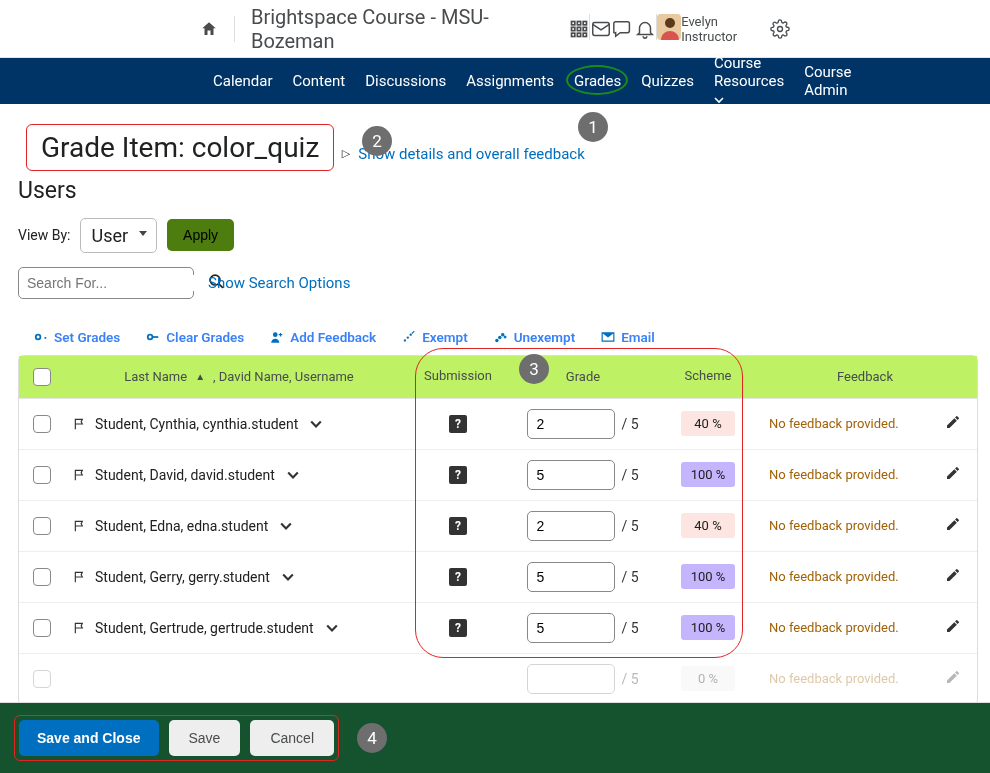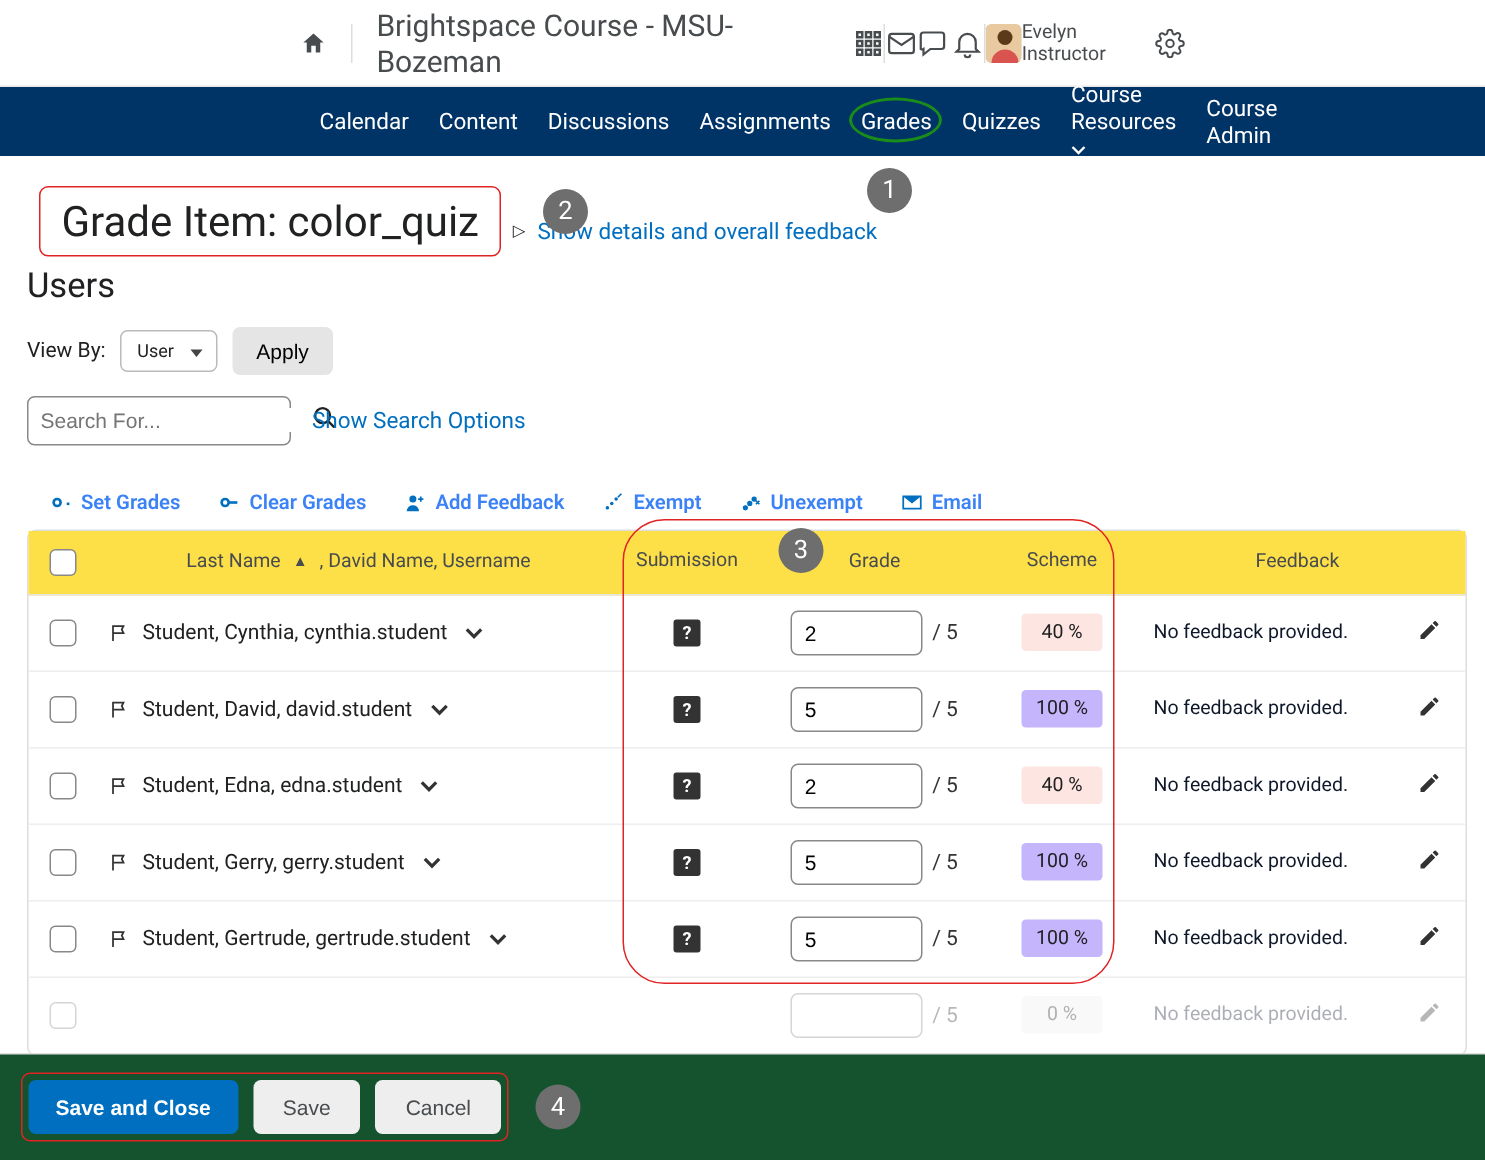--- a/index.html
+++ b/index.html
@@ -1,21 +1,21 @@
 <!DOCTYPE html>
 <html><head>
 <meta charset="utf-8">
 <style>
   * { box-sizing: border-box; margin: 0; padding: 0; }
   body { font-family: -apple-system, BlinkMacSystemFont, "Segoe UI", Roboto, sans-serif; font-size: 14px; color: #202122; background: #fff; width: 990px; }
   
   
   .topbar { display: flex; align-items: center; padding: 10px 200px 10px 200px; gap: 12px; border-bottom: 1px solid #e6e6e6; height: 58px; }
   .topbar-left { display: flex; align-items: center; gap: 16px; }
-  .topbar-right { margin-left: auto; display: flex; align-items: center; }
+  .topbar-right { margin-left: auto; display: flex; }
   .course-title { font-size: 20px; font-weight: 400; color: #494C4E; }
   .sep { width: 1px; height: 26px; background: #ddd; }
   .icon-btn { color: #494C4E; display: inline-flex; align-items: center; justify-content: center; cursor: pointer; }
   .avatar { width: 26px; height: 26px; border-radius: 4px; background: #eee; display: inline-block; overflow: hidden; }
   .user-name { font-size: 13px; color: #494C4E; }
   
   
   .navbar { background: #003366; color: #fff; display: flex; align-items: center; padding: 0 200px 0 213px; height: 46px; gap: 20px; position: relative; }
   .navbar a { color: #fff; text-decoration: none; font-size: 15px; position: relative; }
   .ellipse { position: absolute; border: 2px solid #1a8c1a; border-radius: 50%; width: 62px; height: 30px; pointer-events: none; }
@@ -25,44 +25,44 @@
   .page-title { font-size: 28px; font-weight: 400; padding: 4px 8px; display: inline-block; }
   .title-box { border: 1.5px solid #e02424; border-radius: 6px; display: inline-block; padding: 2px 6px; margin-left: 12px; }
   
   .callout { position: absolute; width: 30px; height: 30px; border-radius: 50%; background: #6e6e6e; color: #fff; display: flex; align-items: center; justify-content: center; font-size: 17px; font-weight: 400; }
   
   .details-link { color: #006fbf; font-size: 15px; display: inline-flex; align-items: center; gap: 8px; margin: 18px 0 10px 4px; cursor: pointer; }
   .details-link .tri { font-size: 11px; color: #202122; }
   .users-heading { font-size: 23px; font-weight: 400; margin: 4px 0 14px 4px; }
   
   .viewby { display: flex; align-items: center; gap: 10px; margin: 0 0 14px 4px; }
-  .select { border: 1px solid #bbb; border-radius: 5px; padding: 6px 28px 6px 10px; font-size: 12px; position: relative; cursor: pointer; }
+  .select { border: 1px solid #bbb; border-radius: 5px; padding: 6px 28px 6px 10px; font-size: 18px; position: relative; cursor: pointer; }
   .select::after { content: ""; position: absolute; right: 9px; top: 12px; width: 0; height: 0; border-left: 4px solid transparent; border-right: 4px solid transparent; border-top: 5px solid #444; }
-  .btn-grey { background: #e5e5e5; border: none; border-radius: 5px; padding: 8px 16px; font-size: 14px; cursor: pointer; }
+  .btn-grey { background: #4d7c0f; border: none; border-radius: 5px; padding: 8px 16px; font-size: 14px; cursor: pointer; }
   
   .search-row { display: flex; align-items: center; gap: 14px; margin: 0 0 30px 4px; }
   .search-box { border: 1px solid #888; border-radius: 5px; display: flex; align-items: center; padding: 5px 8px; width: 176px; }
   .search-box input { border: none; outline: none; flex: 1; font-size: 14px; }
   .link { color: #006fbf; font-size: 15px; cursor: pointer; }
   
   .actions-row { display: flex; gap: 26px; margin: 0 0 10px 20px; }
   .action { color: #3b82f6; font-size: 13.5px; font-weight: 600; display: inline-flex; align-items: center; gap: 6px; cursor: pointer; }
   .action svg, .action .ic { color: #006fbf; }
   
   
   .tbl { border: 1px solid #ddd; border-radius: 6px; overflow: visible; width: 960px; margin-left: 4px; position: relative; }
-  .tbl-head { display: flex; background: #fde047; border-bottom: 1px solid #e4e4e4; font-size: 13px; color: #494C4E; }
+  .tbl-head { display: flex; background: #bef264; border-bottom: 1px solid #e4e4e4; font-size: 13px; color: #494C4E; }
   .tbl-row { display: flex; border-bottom: 1px solid #eee; align-items: center; min-height: 50px; }
   .col-chk { width: 46px; display: flex; justify-content: center; align-items: center; padding: 12px 0; }
   .col-name { width: 348px; padding: 12px 8px; display: flex; align-items: center; gap: 8px; }
   .col-sub { width: 90px; text-align: center; padding: 12px 0; }
   .col-grade { width: 160px; text-align: center; padding: 10px 0; display: flex; align-items: center; justify-content: center; gap: 6px; }
   .col-scheme { width: 90px; text-align: center; padding: 12px 0; }
   .col-feedback { flex: 1; padding: 12px 16px; display: flex; align-items: center; }
-  .col-feedback .fbtext { color: #0f172a; font-size: 13px; flex: 1; }
+  .col-feedback .fbtext { color: #a16207; font-size: 13px; flex: 1; }
   
   .chk { width: 18px; height: 18px; border: 1.5px solid #888; border-radius: 4px; cursor: pointer; background: #fff; }
   .flag { color: #333; display: inline-flex; }
   .name-text { font-size: 14px; }
   .chev { display: inline-flex; margin-left: 4px; }
   .qmark { width: 18px; height: 18px; background: #333; color: #fff; display: inline-flex; align-items: center; justify-content: center; font-size: 12px; font-weight: 700; border-radius: 2px; }
   .grade-input { border: 1px solid #888; border-radius: 5px; width: 88px; padding: 6px 8px; font-size: 14px; }
   .denom { font-size: 14px; color: #333; }
   .scheme-cell { border-radius: 3px; padding: 5px 8px; font-size: 13px; display: inline-block; min-width: 54px; }
   .scheme-low { background: #FDE5E1; }

